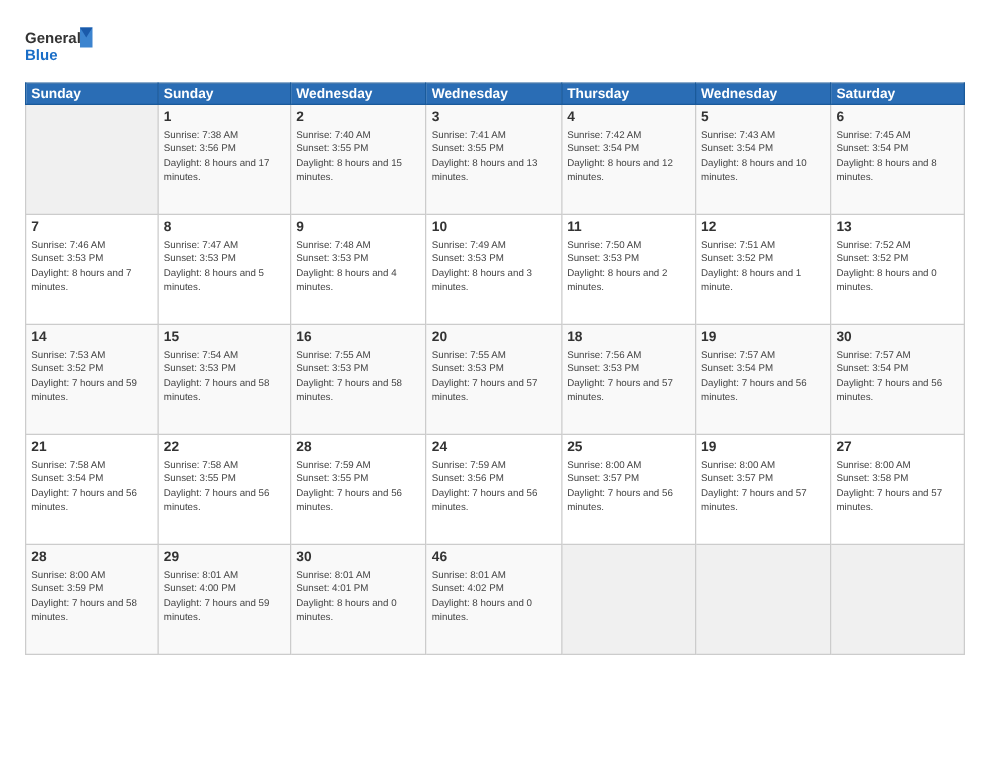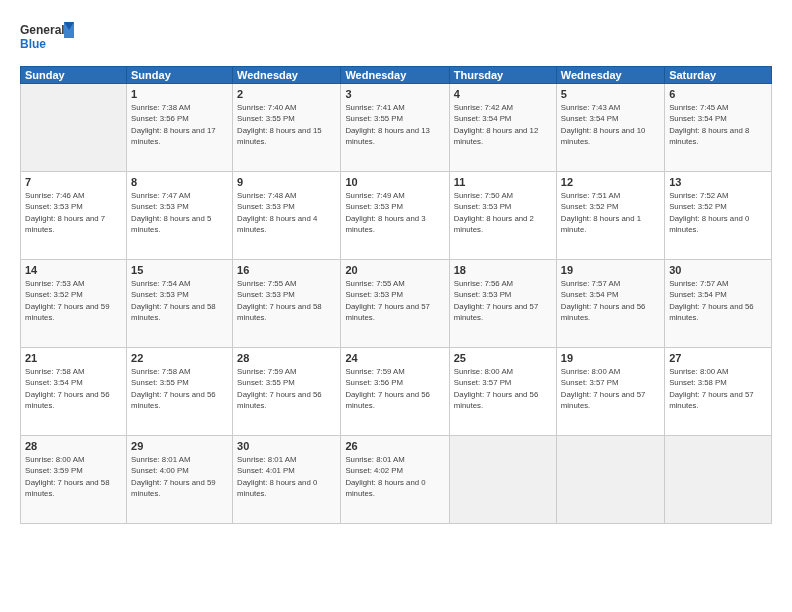--- a/index.html
+++ b/index.html
@@ -239,21 +239,21 @@
           </td>
           <td>
             <div class="day-number">29</div>
             <div class="day-info">Sunrise: 8:01 AM<br>Sunset: 4:00 PM<br>Daylight: 7 hours and 59 minutes.</div>
           </td>
           <td>
             <div class="day-number">30</div>
             <div class="day-info">Sunrise: 8:01 AM<br>Sunset: 4:01 PM<br>Daylight: 8 hours and 0 minutes.</div>
           </td>
           <td>
-            <div class="day-number">26</div>
+            <div class="day-number">46</div>
             <div class="day-info">Sunrise: 8:01 AM<br>Sunset: 4:02 PM<br>Daylight: 8 hours and 0 minutes.</div>
           </td>
           <td class="empty-cell"></td>
           <td class="empty-cell"></td>
           <td class="empty-cell"></td>
         </tr>
       </tbody>
   </table>
 </div>
 

